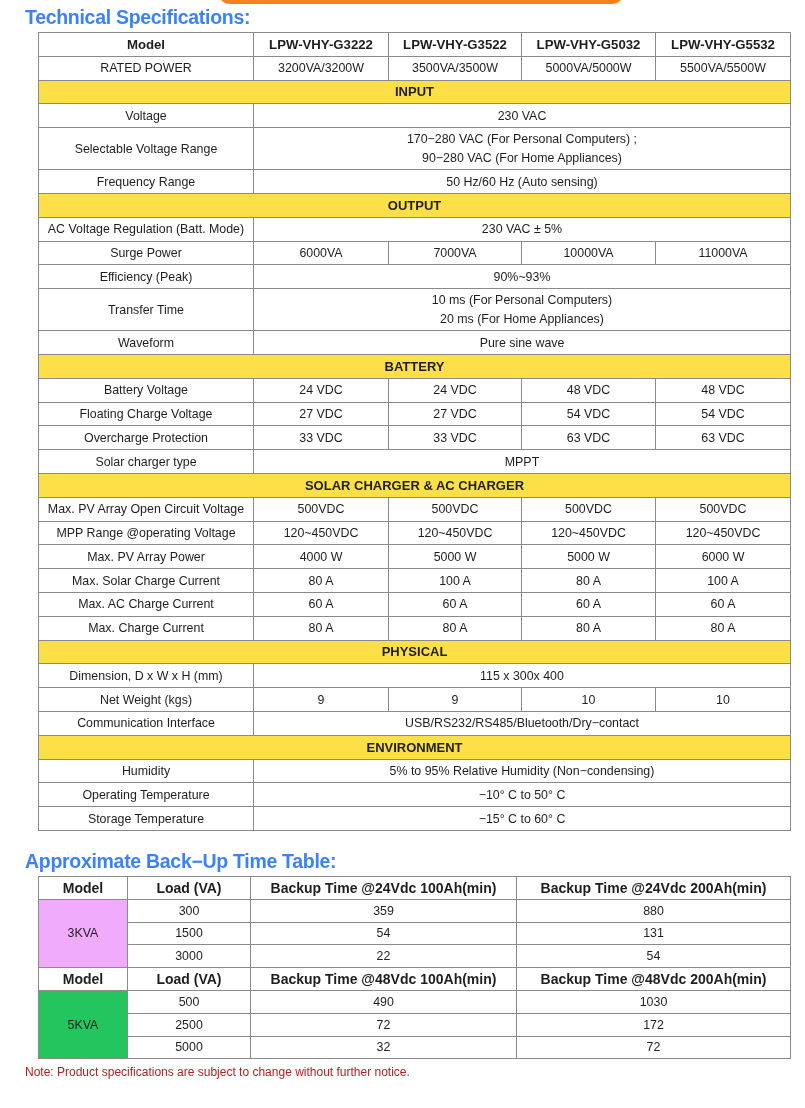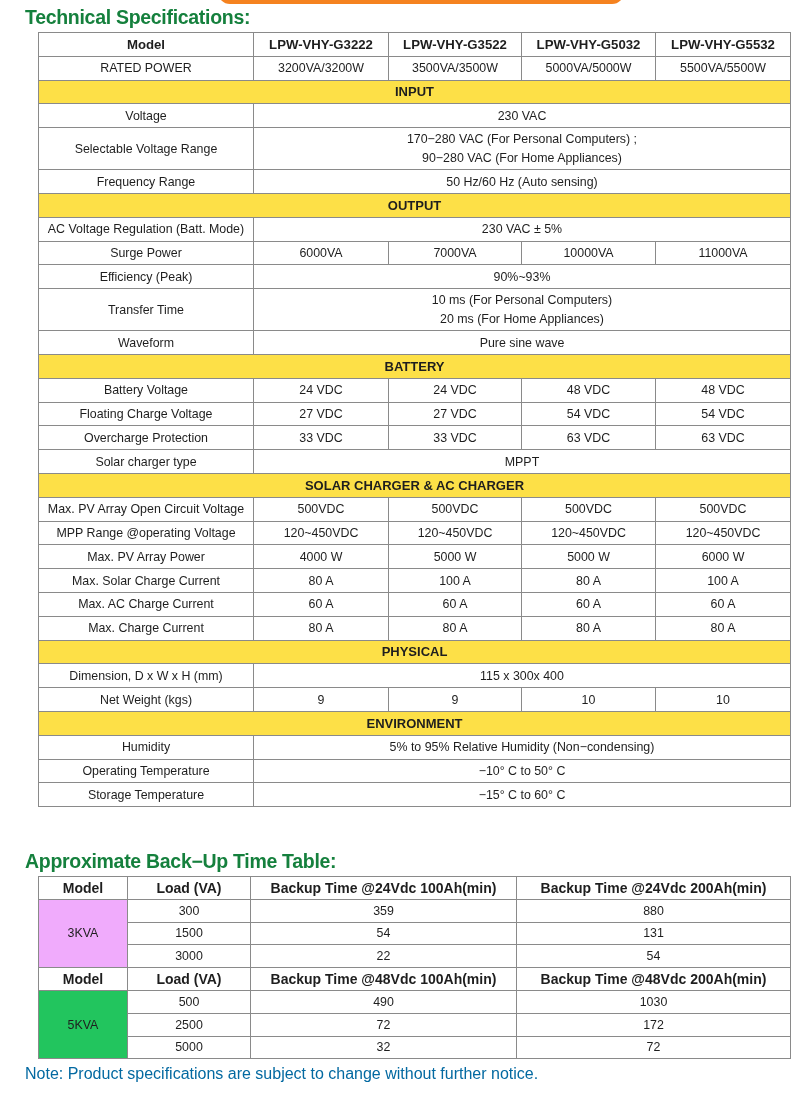--- a/index.html
+++ b/index.html
@@ -1,38 +1,38 @@
 <!DOCTYPE html>
 <html><head>
 <meta charset="utf-8">
 <style>
   html, body { margin:0; padding:0; background:#ffffff; }
   body { width:805px; height:1108px; position:relative; overflow:hidden;
          font-family:"Liberation Sans", sans-serif; color:#1a1a1a; }
   .orange-bar { position:absolute; left:218px; top:-14px; width:406px; height:18px;
                 background:#f5821f; border-radius:0 0 12px 12px; }
   h2.section-title { position:absolute; left:25px; margin:0; font-size:19.5px; font-weight:bold;
-                     letter-spacing:-0.3px; color:#15803d; }
+                     letter-spacing:-0.3px; color:#3b82f6; }
   #t1 { top:6px; }
   #t2 { top:850px; }
   table { border-collapse:collapse; position:absolute; left:38px; width:752px; table-layout:fixed; }
   td, th { border:1px solid #8a8a8a; text-align:center; padding:0 2px; font-size:12.4px; font-weight:normal;
            color:#1e1e1e; white-space:nowrap; overflow:hidden; }
   #spec { top:32px; border:1.5px solid #666; }
   #spec tr { height:23.8px; }
   #spec tr.tall { height:42px; }
   #spec th { font-size:13.2px; font-weight:bold; }
   #spec td.sec { background:#fde047; font-weight:bold; font-size:13px; }
   #spec td.multi { white-space:normal; line-height:18.5px; }
   #backup { top:876px; border:1.5px solid #666; }
   #backup tr { height:22.8px; }
   #backup th { font-size:14px; font-weight:bold; }
   #backup td.model-cell { background:#f0abfc; }
   #backup td.model-cell.white { background:#22c55e; }
-  .note { position:absolute; left:25px; top:1065px; font-size:16px; color:#0369a1; margin:0; }
+  .note { position:absolute; left:25px; top:1065px; font-size:12px; color:#b91c1c; margin:0; }
 </style>
 </head>
 <body>
 
 <div class="orange-bar"></div>
 
 <h2 class="section-title" id="t1">Technical Specifications:</h2>
 
 <table id="spec">
   <colgroup>
@@ -189,20 +189,24 @@
     <td>Dimension, D x W x H (mm)</td>
     <td colspan="4">115 x 300x 400</td>
   </tr>
   <tr>
     <td>Net Weight (kgs)</td>
     <td>9</td>
     <td>9</td>
     <td>10</td>
     <td>10</td>
   </tr>
+  <tr>
+    <td>Communication Interface</td>
+    <td colspan="4">USB/RS232/RS485/Bluetooth/Dry−contact</td>
+  </tr>
 
   <tr>
         <td colspan="5" class="sec">ENVIRONMENT</td>
       </tr>
   <tr>
     <td>Humidity</td>
     <td colspan="4">5% to 95% Relative Humidity (Non−condensing)</td>
   </tr>
   <tr>
     <td>Operating Temperature</td>

